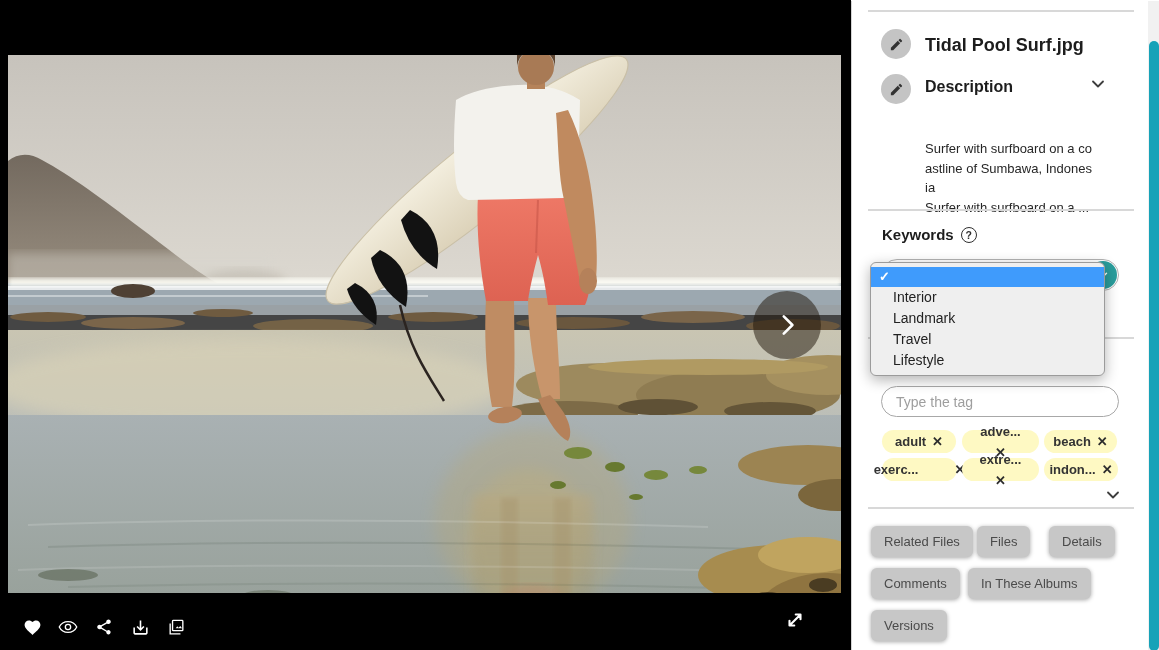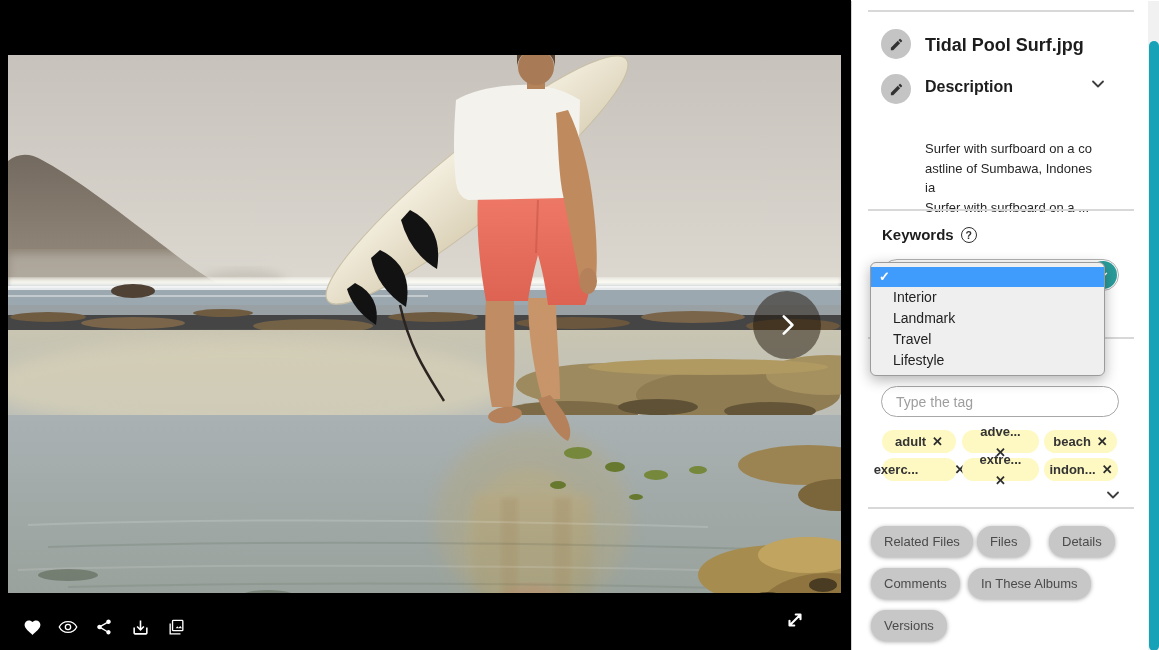--- a/index.html
+++ b/index.html
@@ -65,21 +65,21 @@
   .tag-input::placeholder { color:#9e9e9e; }
 
   .chip { position:absolute; height:23px; background:#fef9c3; border-radius:12px;
     display:flex; align-items:center; justify-content:center; gap:6px;
     font-size:13px; font-weight:700; color:#333; }
   .chip-x { cursor:pointer; font-weight:700; font-size:13px; color:#2d2d2d; }
   .c0{left:30px;top:429px;width:74px;} .c1{left:110px;top:429px;width:77px;flex-direction:column;} .c2{left:192px;top:429px;width:73px;}
   .c3{left:30px;top:457px;width:75px;gap:36px;} .c4{left:110px;top:457px;width:77px;flex-direction:column;} .c5{left:192px;top:457px;width:74px;}
   .tags-chev { left:249px; top:482px; }
 
-  .pill-btn { position:absolute; height:31px; border:none; border-radius:15px; background:#c7c7c7;
+  .pill-btn { position:absolute; height:31px; border:none; border-radius:6px; background:#c7c7c7;
     color:#4b4b4b; font-size:13px; padding:0 13px; cursor:pointer;
     font-family:"Liberation Sans", sans-serif; box-shadow:0 1px 4px rgba(0,0,0,.35); }
   .b0{left:19px;top:525px;} .b1{left:125px;top:525px;} .b2{left:197px;top:525px;}
   .b3{left:19px;top:567px;} .b4{left:116px;top:567px;} .b5{left:19px;top:609px;}
 
   .scroll-track { position:absolute; left:296px; top:0; width:12px; height:650px; background:#f1f1f1; }
   .scroll-thumb { position:absolute; left:1px; top:40px; width:10px; height:610px;
     background:#17a2b8; border-radius:5px; cursor:pointer; }
 </style>
 </head>

